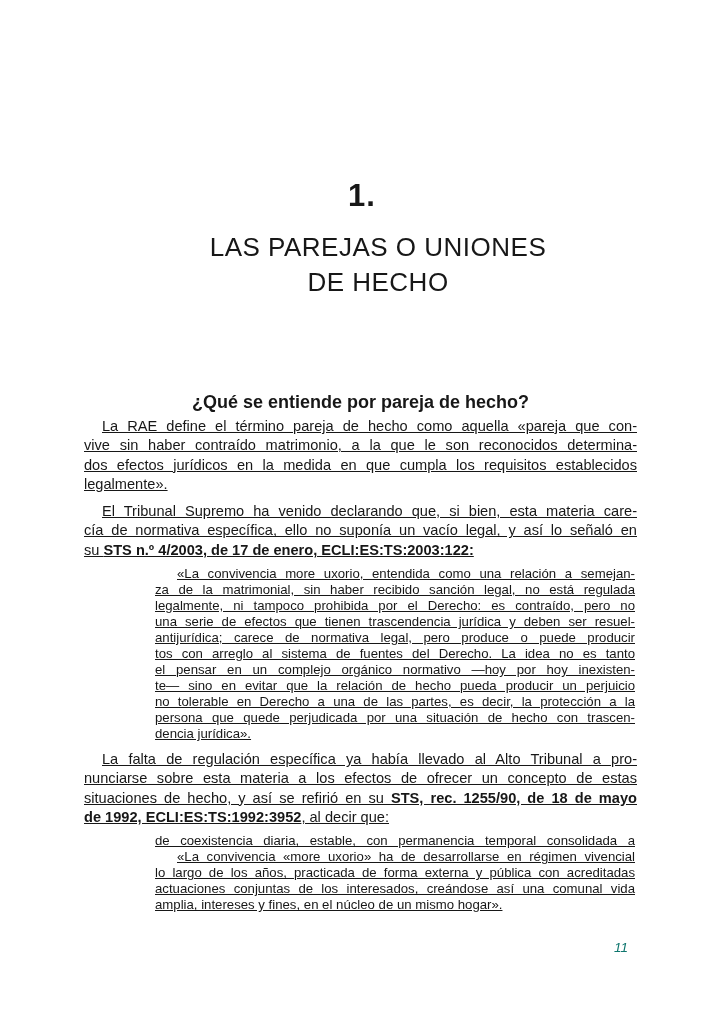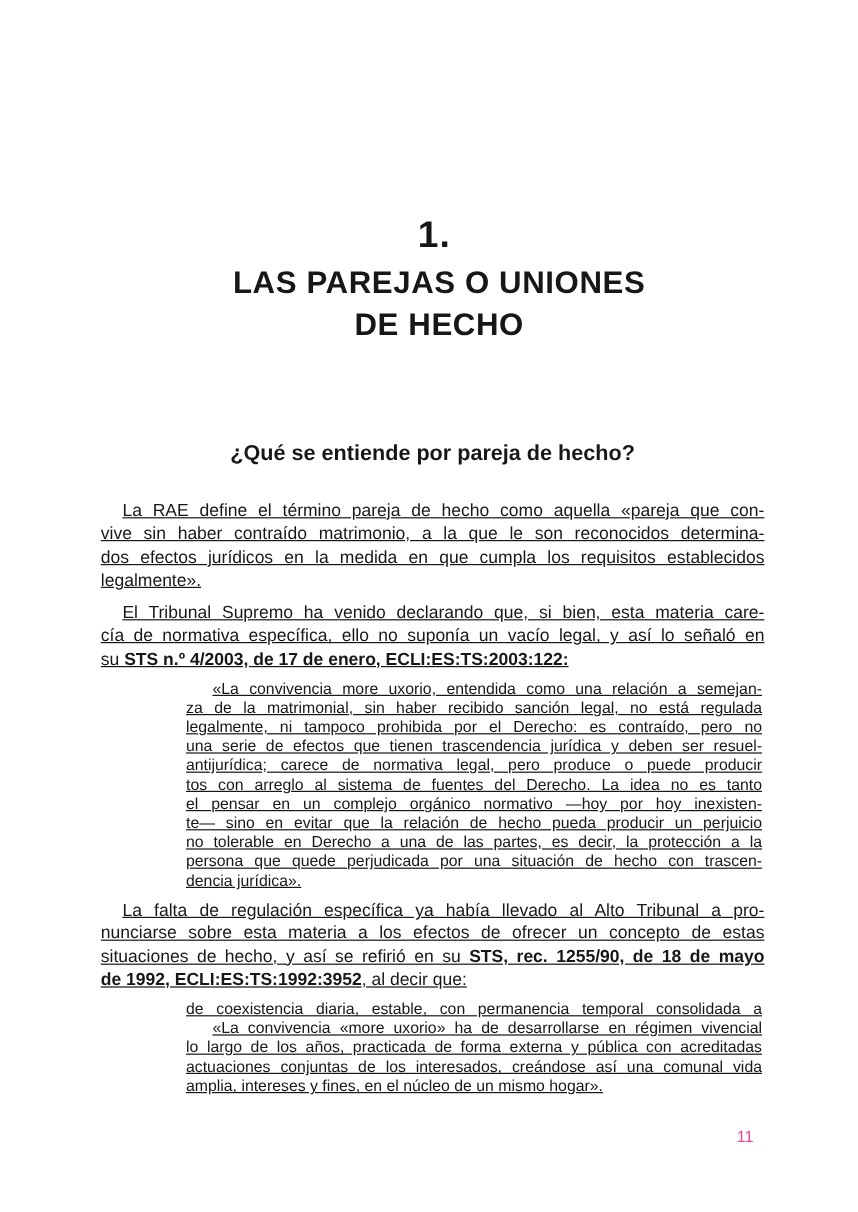--- a/index.html
+++ b/index.html
@@ -34,21 +34,21 @@
     width: 556px;
     text-align: center;
     font-size: 26px;
     font-weight: bold;
     line-height: 34.5px;
     letter-spacing: 0.5px;
     white-space: pre-line;
   }
   .section-heading {
     position: absolute;
-    top: 367px;
+    top: 392px;
     left: 84px;
     width: 553px;
     text-align: center;
     font-size: 18px;
     font-weight: bold;
   }
   .body-blocks {
     position: absolute;
     top: 417px;
     left: 84px;
@@ -78,29 +78,30 @@
   .block.paragraph .line.first { text-indent: 18px; }
   .block.quote .line.first { text-indent: 22px; }
   strong { font-weight: bold; }
   .page-number {
     position: absolute;
     top: 940px;
     left: 84px;
     width: 544px;
     text-align: right;
     font-size: 13.5px;
-    color: #ec4899;
+    color: #0f766e;
+    font-style: italic;
   }
 </style>
 </head>
 <body>
 
 <div class="page" style="color: rgb(23, 23, 23); background: rgb(255, 255, 255);">
   <div class="chapter-number">1.</div>
-  <h1 class="chapter-title" style="margin:4px; font-weight:bold;">LAS PAREJAS O UNIONES
+  <h1 class="chapter-title" style="margin:16px; font-weight:normal;">LAS PAREJAS O UNIONES
 DE HECHO</h1>
   <h2 class="section-heading" style="margin:0;">¿Qué se entiende por pareja de hecho?</h2>
   <div class="body-blocks">
       <div class="block paragraph">
         <div class="line first">La RAE define el término pareja de hecho como aquella «pareja que con-</div>
         <div class="line">vive sin haber contraído matrimonio, a la que le son reconocidos determina-</div>
         <div class="line">dos efectos jurídicos en la medida en que cumpla los requisitos establecidos</div>
         <div class="line last">legalmente».</div>
       </div>
       <div class="block paragraph">

